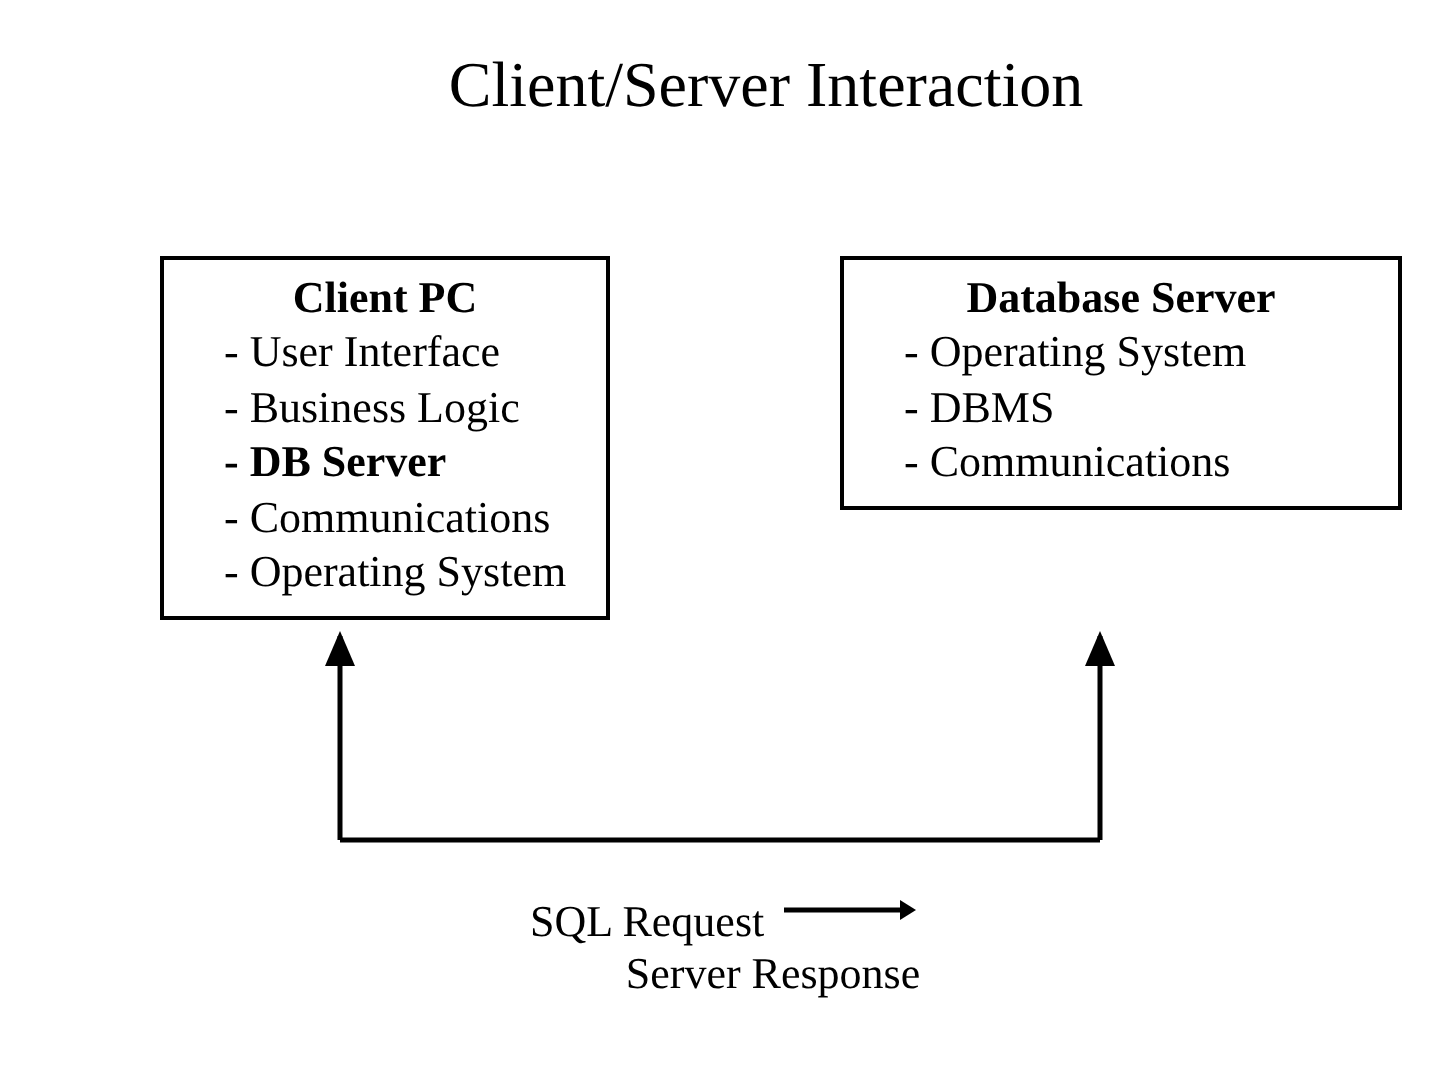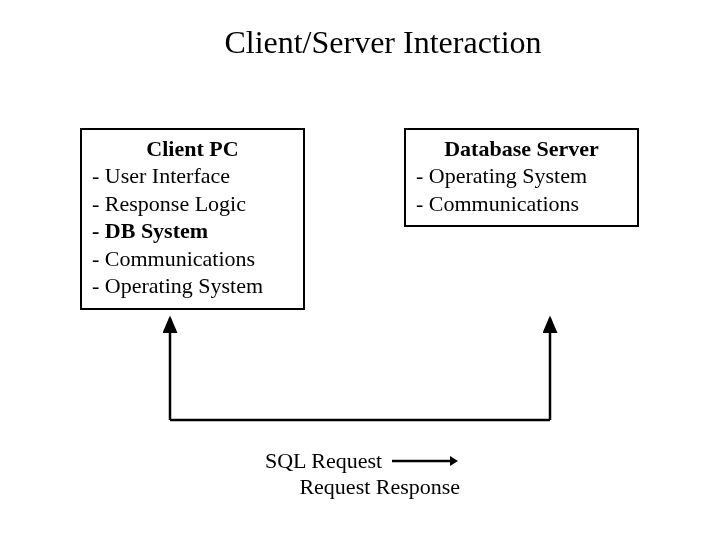--- a/index.html
+++ b/index.html
@@ -37,43 +37,43 @@
     font-weight: bold;
     font-size: 22px;
     line-height: 1.2;
   }
   .items {
     font-size: 22px;
     line-height: 1.25;
   }
   .item {
     white-space: nowrap;
+    margin-left: 20px;
   }
   .bold { font-weight: bold; }
   #client-box {
     left: 80px;
     top: 128px;
     width: 225px;
   }
   #server-box {
-    left: 404px;
+    left: 420px;
     top: 128px;
-    width: 235px;
+    width: 281px;
   }
   .legend {
     position: absolute;
     left: 265px;
     top: 448px;
     font-size: 22px;
     line-height: 1.2;
     text-align: right;
   }
   .legend-row {
     display: flex;
-    align-items: center;
     justify-content: flex-end;
   }
   .legend-arrow {
     margin-left: 8px;
   }
   svg.connector {
     position: absolute;
     left: 0;
     top: 0;
     width: 720px;
@@ -85,31 +85,32 @@
 <body>
 
 <div class="canvas">
 
   <div class="title">Client/Server Interaction</div>
 
   <div id="client-box" class="box">
     <div class="box-title">Client PC</div>
     <div class="items" id="client-items">
         <div class="item">- User Interface</div>
-        <div class="item">- Response Logic</div>
-        <div class="item bold">- DB System</div>
+        <div class="item">- Business Logic</div>
+        <div class="item bold">- DB Server</div>
         <div class="item">- Communications</div>
         <div class="item">- Operating System</div>
       </div>
   </div>
 
   <div id="server-box" class="box">
     <div class="box-title">Database Server</div>
     <div class="items" id="server-items">
         <div class="item">- Operating System</div>
+        <div class="item">- DBMS</div>
         <div class="item">- Communications</div>
       </div>
   </div>
 
   <svg class="connector">
     <defs>
       <marker id="arrowhead" markerWidth="10" markerHeight="10" refX="6" refY="3" orient="auto" markerUnits="strokeWidth">
         <path d="M0,0 L7,3 L0,6 Z" fill="#000"></path>
       </marker>
     </defs>
@@ -123,17 +124,17 @@
 
   <div class="legend">
     <div class="legend-row">
       <span>SQL Request</span>
       <svg class="legend-arrow" width="70" height="14">
         <line x1="2" y1="7" x2="60" y2="7" stroke="#000" stroke-width="2.5"></line>
         <path d="M60,2 L68,7 L60,12 Z" fill="#000"></path>
       </svg>
     </div>
     <div class="legend-row">
-      <span>Request Response</span>
+      <span>Server Response</span>
     </div>
   </div>
 
 </div>
 
 </body></html>

